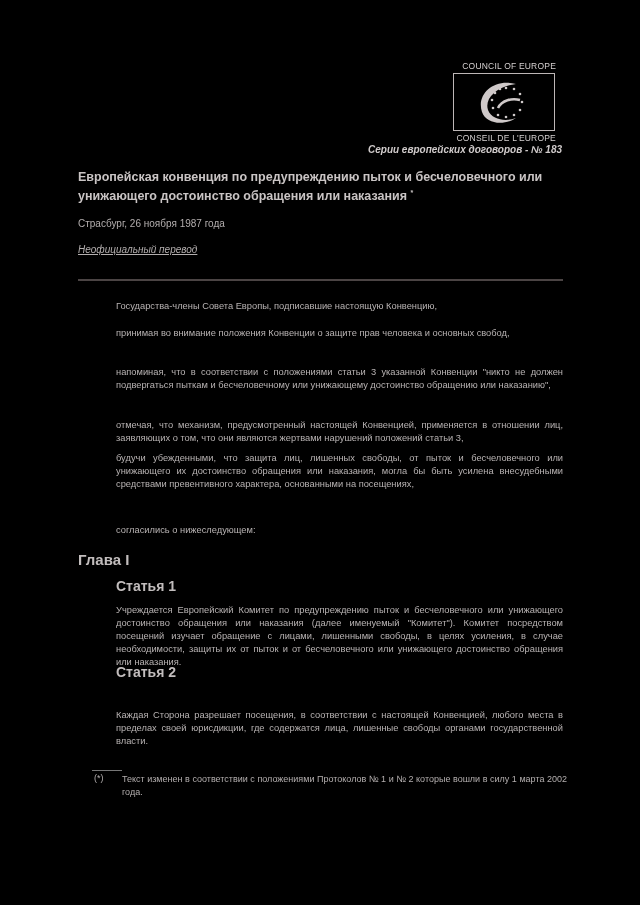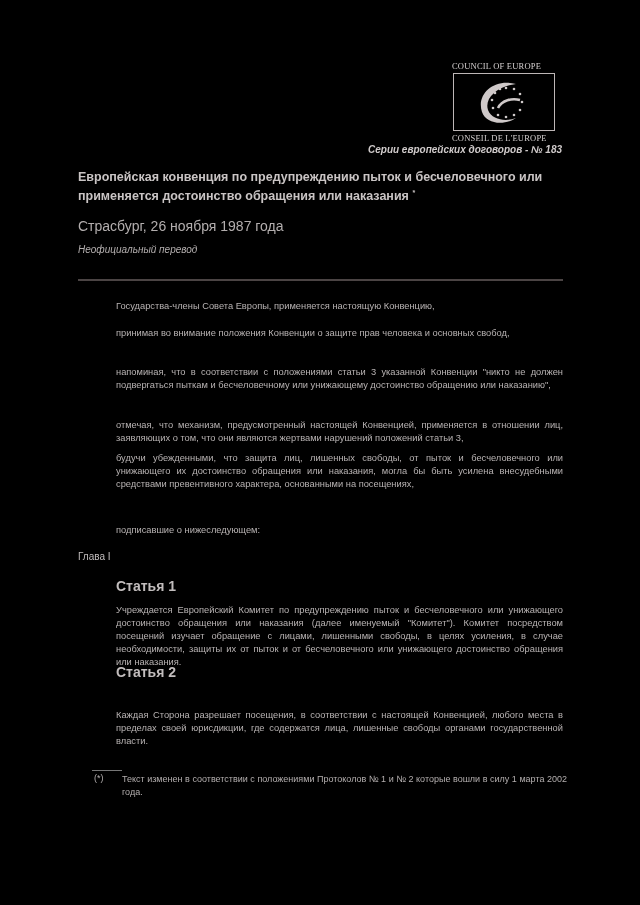--- a/index.html
+++ b/index.html
@@ -3,35 +3,35 @@
 <meta charset="utf-8">
 <style>
   html, body { margin:0; padding:0; }
   body {
     width:640px; height:905px; background:#000; color:#bdb9b9;
     font-family:"Liberation Sans", sans-serif; position:relative; overflow:hidden;
   }
   .abs { position:absolute; }
   .logo { left:452px; top:61px; width:104px; }
   .logo-top, .logo-bottom {
-    font-family:Liberation Serif, serif; font-size:8.5px; color:#d5d0d0;
-    letter-spacing:0.2px; text-align:left; white-space:nowrap;
+    font-family:Liberation Sans, sans-serif; font-size:8.5px; color:#d5d0d0;
+    letter-spacing:0.2px; text-align:right; white-space:nowrap;
   }
   .logo-box {
     width:100px; height:56px; border:1px solid #bdb6b6; margin:2px auto 2px auto;
     position:relative;
   }
   .series { right:78px; top:144px; font-size:10px; font-style:italic; font-weight:bold; color:#cfcaca; }
   .title { left:78px; top:169px; width:490px; font-size:12.5px; font-weight:bold; line-height:16px; color:#c9c4c4; }
   .title sup { font-size:7px; }
-  .place { left:78px; top:218px; font-size:14px; color:#b3aeae;text-align:right; }
-  .unofficial { left:78px; top:244px; font-size:10px; font-style:italic; color:#b3aeae; }
+  .place { left:78px; top:218px; font-size:10px; color:#b3aeae;text-align:right; }
+  .unofficial { left:78px; top:244px; font-size:10px; font-style:italic; color:#b3aeae;text-decoration:underline; }
   .divider { left:78px; top:279px; width:485px; height:2px; background:#4b4444; }
   .para { left:116px; width:447px; font-size:9.3px; line-height:13px; text-align:justify; color:#b8b3b3; }
-  .chapter { left:78px; top:551px; font-size:10px; font-weight:normal; color:#c2bdbd;text-align:right; }
+  .chapter { left:78px; top:551px; font-size:15px; font-weight:bold; color:#c2bdbd;text-align:right; }
   .article { left:116px; font-size:14px; font-weight:bold; color:#c2bdbd; }
   .fn-line { left:92px; top:770px; width:30px; height:1px; background:#777; }
   .fn-mark { left:94px; top:773px; font-size:9px; color:#b3aeae; }
   .fn-text { left:122px; top:773px; width:445px; font-size:9px; line-height:13px; text-align:justify; color:#b3aeae; }
 </style>
 </head>
 <body>
 
 <div class="abs logo">
   <div class="logo-top">COUNCIL OF EUROPE</div>
@@ -54,34 +54,34 @@
           <circle cx="46" cy="15" r="1.3"></circle>
       </g>
     </svg>
   </div>
   <div class="logo-bottom">CONSEIL DE L'EUROPE</div>
 </div>
 
 <div class="abs series">Серии европейских договоров - № 183</div>
 
 <div class="abs title">
-  <span>Европейская конвенция по предупреждению пыток и бесчеловечного или применяется достоинство обращения или наказания</span>
+  <span>Европейская конвенция по предупреждению пыток и бесчеловечного или унижающего достоинство обращения или наказания</span>
   <sup>*</sup>
 </div>
 
 <div class="abs place">Страсбург, 26 ноября 1987 года</div>
 <div class="abs unofficial">Неофициальный перевод</div>
 <div class="abs divider"></div>
 
-<div class="abs para" style="top:300px">Государства-члены Совета Европы, применяется настоящую Конвенцию,</div>
+<div class="abs para" style="top:300px">Государства-члены Совета Европы, подписавшие настоящую Конвенцию,</div>
 <div class="abs para" style="top:327px">принимая во внимание положения Конвенции о защите прав человека и основных свобод,</div>
 <div class="abs para" style="top:366px">напоминая, что в соответствии с положениями статьи 3 указанной Конвенции "никто не должен подвергаться пыткам и бесчеловечному или унижающему достоинство обращению или наказанию",</div>
 <div class="abs para" style="top:419px">отмечая, что механизм, предусмотренный настоящей Конвенцией, применяется в отношении лиц, заявляющих о том, что они являются жертвами нарушений положений статьи 3,</div>
 <div class="abs para" style="top:452px">будучи убежденными, что защита лиц, лишенных свободы, от пыток и бесчеловечного или унижающего их достоинство обращения или наказания, могла бы быть усилена внесудебными средствами превентивного характера, основанными на посещениях,</div>
-<div class="abs para" style="top:524px">подписавшие о нижеследующем:</div>
+<div class="abs para" style="top:524px">согласились о нижеследующем:</div>
 
 <div class="abs chapter">Глава I</div>
 
 <div class="abs article" style="top:578px">Статья 1</div>
 <div class="abs para" style="top:604px">Учреждается Европейский Комитет по предупреждению пыток и бесчеловечного или унижающего достоинство обращения или наказания (далее именуемый "Комитет"). Комитет посредством посещений изучает обращение с лицами, лишенными свободы, в целях усиления, в случае необходимости, защиты их от пыток и от бесчеловечного или унижающего достоинство обращения или наказания.</div>
 
 <div class="abs article" style="top:664px">Статья 2</div>
 <div class="abs para" style="top:709px">Каждая Сторона разрешает посещения, в соответствии с настоящей Конвенцией, любого места в пределах своей юрисдикции, где содержатся лица, лишенные свободы органами государственной власти.</div>
 
 <div class="abs fn-line"></div>

